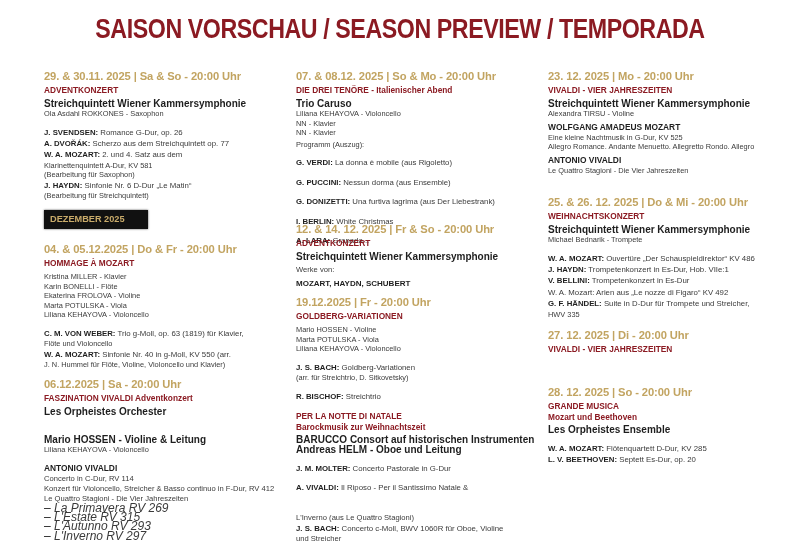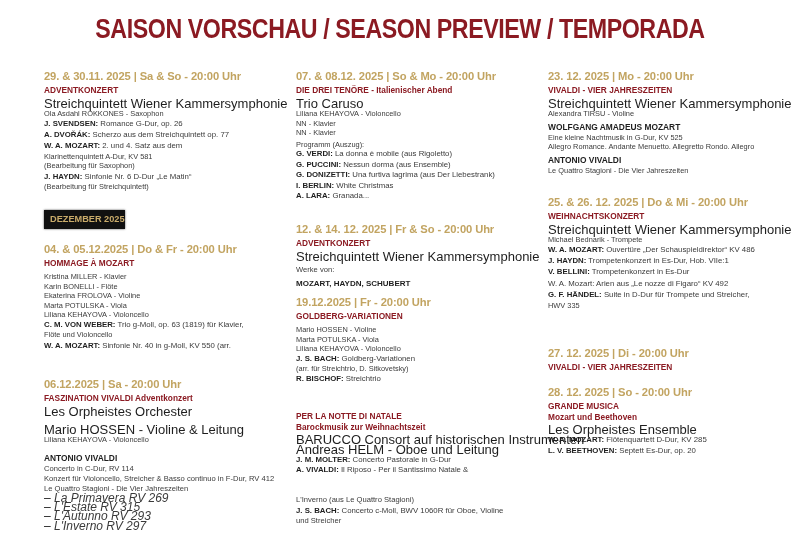--- a/index.html
+++ b/index.html
@@ -14,30 +14,30 @@
   .col1 { left: 44px; width: 240px; }
   .col2 { left: 296px; width: 240px; }
   .col3 { left: 548px; width: 240px; }
   .event { position: absolute; left: 0; width: 250px; }
   .date {
     font-weight: bold; color: #c2a461; font-size: 11.2px; line-height: 14px; white-space: nowrap;
     letter-spacing: -0.1px;
   }
   .title { font-weight: bold; color: #8b1a22; font-size: 8.3px; line-height: 11px; margin-top: 2px; white-space: nowrap; }
   .subtitle { font-weight: bold; color: #8b1a22; font-size: 8.3px; line-height: 10px; white-space: nowrap; }
-  .ens-bold { font-weight: normal; font-size: 13px; line-height: 10px; margin-top: 3px; color: #1e1e1e; white-space: nowrap; }
+  .ens-bold { font-weight: bold; font-size: 10px; line-height: 10px; margin-top: 3px; color: #1e1e1e; white-space: nowrap; }
   .ens { font-size: 7.4px; line-height: 9.6px; color: #3a3a3a; white-space: nowrap; }
   .prog { font-size: 7.8px; line-height: 10.4px; color: #3a3a3a; margin-top: 1px; }
   .prog b { color: #1e1e1e; }
-  .prog.sp { margin-top: 0; }
+  .prog.sp { margin-top: 9px; }
   .plain { font-size: 7.6px; line-height: 10px; color: #3a3a3a; }
   .heading { font-weight: bold; font-size: 8.4px; line-height: 11px; color: #1e1e1e; margin-top: 3px; white-space: nowrap; }
   .it { font-style: italic; font-size: 12px; line-height: 9.4px; color: #3a3a3a; }
   .month-badge {
-    position: absolute; left: 0; width: 81px; height: 19px; background: #111111;
+    position: absolute; left: 0; width: 104px; height: 19px; background: #111111;
     color: #c9ab6a; font-weight: bold; font-size: 9.2px; line-height: 19px; padding-left: 6px;
     box-shadow: 0 0 2px #555;
   }
 </style>
 </head>
 <body>
 
 <div class="page-title">SAISON VORSCHAU / SEASON PREVIEW / TEMPORADA</div>
 
 <div class="col col1">
@@ -62,27 +62,28 @@
     <div class="title">HOMMAGE À MOZART</div>
     <div style="height:3px"></div>
     <div class="ens">Kristina MILLER - Klavier</div>
     <div class="ens">Karin BONELLI - Flöte</div>
     <div class="ens">Ekaterina FROLOVA - Violine</div>
     <div class="ens">Marta POTULSKA - Viola</div>
     <div class="ens">Liliana KEHAYOVA - Violoncello</div>
     <div class="prog sp"><b>C. M. VON WEBER:</b><span> Trio g-Moll, op. 63 (1819) für Klavier,</span></div>
     <div class="ens">Flöte und Violoncello</div>
     <div class="prog"><b>W. A. MOZART:</b><span> Sinfonie Nr. 40 in g-Moll, KV 550 (arr.</span></div>
+    <div class="ens">J. N. Hummel für Flöte, Violine, Violoncello und Klavier)</div>
   </div>
 
   <div class="event" style="top:308px">
     <div class="date">06.12.2025 | Sa - 20:00 Uhr</div>
     <div class="title">FASZINATION VIVALDI  Adventkonzert</div>
     <div class="ens-bold">Les Orpheistes Orchester</div>
-    <div class="ens-bold" style="margin-top:8px">Mario HOSSEN - Violine &amp; Leitung</div>
+    <div class="ens-bold" style="margin-top:18px">Mario HOSSEN - Violine &amp; Leitung</div>
     <div class="ens">Liliana KEHAYOVA - Violoncello</div>
     <div style="height:5px"></div>
     <div class="heading">ANTONIO VIVALDI</div>
     <div class="plain">Concerto in C-Dur, RV 114</div>
     <div class="plain" style="white-space:nowrap">Konzert für Violoncello, Streicher &amp; Basso continuo in F-Dur, RV 412</div>
     <div class="plain">Le Quattro Stagioni - Die Vier Jahreszeiten</div>
     <div class="it">– La Primavera RV 269</div>
     <div class="it">– L'Estate RV 315</div>
     <div class="it">– L'Autunno RV 293</div>
     <div class="it">– L'Inverno RV 297</div>
@@ -157,21 +158,21 @@
     <div class="ens-bold">Streichquintett Wiener Kammersymphonie</div>
     <div class="ens">Michael Bednarik - Trompete</div>
     <div class="prog sp"><b>W. A. MOZART:</b><span> Ouvertüre „Der Schauspieldirektor“ KV 486</span></div>
     <div class="prog"><b>J. HAYDN:</b><span> Trompetenkonzert in Es-Dur, Hob. VIIe:1</span></div>
     <div class="prog"><b>V. BELLINI:</b><span> Trompetenkonzert in Es-Dur</span></div>
     <div class="prog"><b></b><span>W. A. Mozart: Arien aus „Le nozze di Figaro“ KV 492</span></div>
     <div class="prog"><b>G. F. HÄNDEL:</b><span> Suite in D-Dur für Trompete und Streicher,</span></div>
     <div class="ens">HWV 335</div>
   </div>
 
-  <div class="event" style="top:277px">
+  <div class="event" style="top:259px">
     <div class="date">27. 12. 2025 | Di - 20:00 Uhr</div>
     <div class="title">VIVALDI - VIER JAHRESZEITEN</div>
   </div>
 
   <div class="event" style="top:316px">
     <div class="date">28. 12. 2025 | So - 20:00 Uhr</div>
     <div class="title">GRANDE MUSICA</div>
     <div class="subtitle">Mozart und Beethoven</div>
     <div class="ens-bold">Les Orpheistes Ensemble</div>
     <div class="prog sp"><b>W. A. MOZART:</b><span> Flötenquartett D-Dur, KV 285</span></div>

